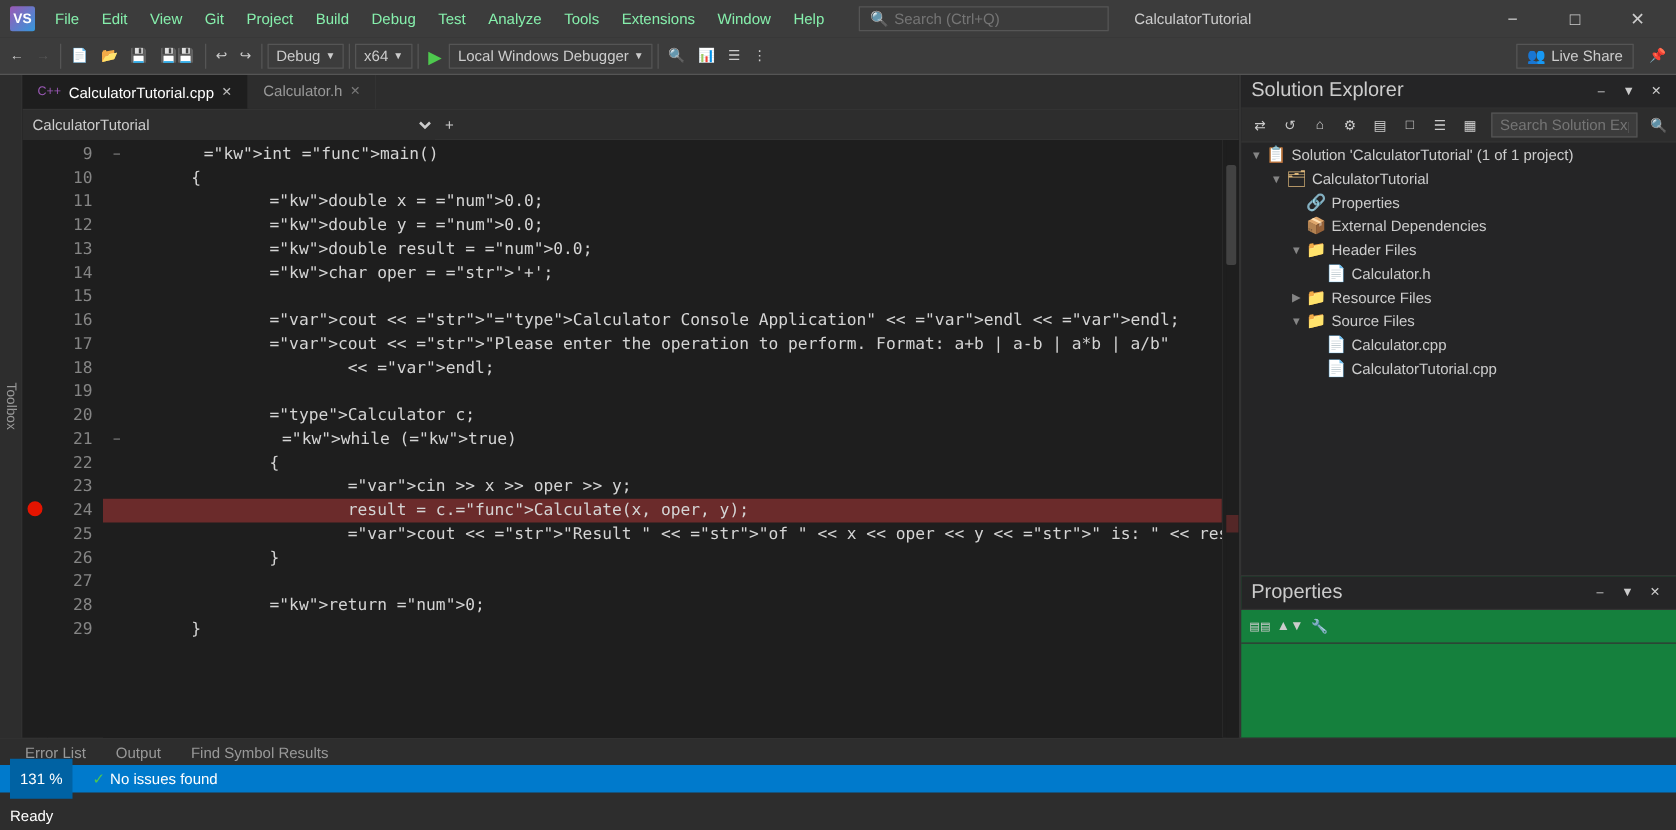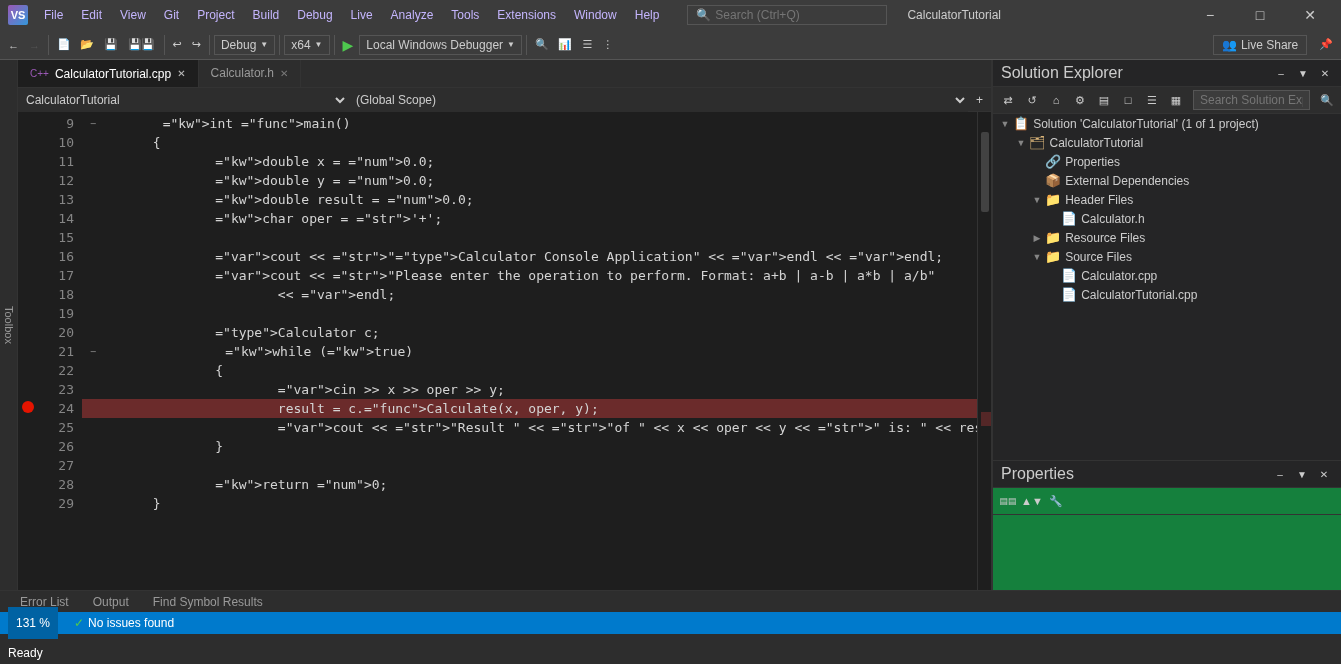--- a/index.html
+++ b/index.html
@@ -1,21 +1,21 @@
 <!DOCTYPE html>
 <html><head>
   <meta charset="utf-8">
   <style>
     * { margin: 0; padding: 0; box-sizing: border-box; }
     body { font-family: 'Segoe UI', Arial, sans-serif; font-size: 12px; background: #2d2d2d; color: #d4d4d4; overflow: hidden; width: 1341px; height: 664px; }
 
     
     #title-bar { display: flex; align-items: center; background: #3c3c3c; height: 30px; padding: 0 8px; }
     #title-bar .menu-bar { display: flex; gap: 2px; }
-    #title-bar .menu-item { padding: 2px 8px; color: #c4b5fd; cursor: pointer; font-size: 12px; }
+    #title-bar .menu-item { padding: 2px 8px; color: #86efac; cursor: pointer; font-size: 12px; }
     #title-bar .search-box { margin-left: auto; display: flex; align-items: center; background: #3c3c3c; border: 1px solid #555; padding: 2px 8px; width: 200px; }
     #title-bar .search-box input { background: transparent; border: none; color: #f97316; outline: none; font-size: 12px; width: 150px; }
     #title-bar .window-title { margin-left: 20px; color: #ccc; font-size: 12px; }
     #title-bar .window-controls { display: flex; align-items: center; margin-left: 20px; gap: 4px; }
     #title-bar .win-btn { width: 46px; height: 30px; display: flex; align-items: center; justify-content: center; cursor: pointer; color: #ccc; font-size: 14px; }
 
     
     #toolbar { display: flex; align-items: center; background: #3c3c3c; height: 30px; padding: 0 4px; border-bottom: 1px solid #555; gap: 2px; }
     .toolbar-btn { padding: 2px 4px; color: #ccc; cursor: pointer; font-size: 11px; display: flex; align-items: center; gap: 2px; }
     .toolbar-separator { width: 1px; background: #555; height: 20px; margin: 0 2px; }
@@ -102,21 +102,21 @@
   </div>
   <div class="menu-bar">
 
   <div class="menu-item">File</div>
       <div class="menu-item">Edit</div>
       <div class="menu-item">View</div>
       <div class="menu-item">Git</div>
       <div class="menu-item">Project</div>
       <div class="menu-item">Build</div>
       <div class="menu-item">Debug</div>
-      <div class="menu-item">Live</div>
+      <div class="menu-item">Test</div>
       <div class="menu-item">Analyze</div>
       <div class="menu-item">Tools</div>
       <div class="menu-item">Extensions</div>
       <div class="menu-item">Window</div>
       <div class="menu-item">Help</div>
     </div>
   <div class="search-box" style="margin-left:20px;">
     <span style="color:#999;margin-right:4px;">🔍</span>
     <input type="text" placeholder="Search (Ctrl+Q)" style="">
   </div>
@@ -185,23 +185,20 @@
       </div>
       <div class="tab">
         <span>Calculator.h</span>
         <span class="close-tab">✕</span>
       </div>
     </div>
 
     <div class="code-nav">
       <select style="width:330px;">
         <option>CalculatorTutorial</option>
-      </select>
-      <select style="flex:1;">
-        <option>(Global Scope)</option>
       </select>
       <div class="code-nav-add">+</div>
     </div>
 
     <div id="code-editor">
       <div class="bp-gutter" id="bp-gutter">
           <div class="bp-slot"></div>
           <div class="bp-slot"></div>
           <div class="bp-slot"></div>
           <div class="bp-slot"></div>

